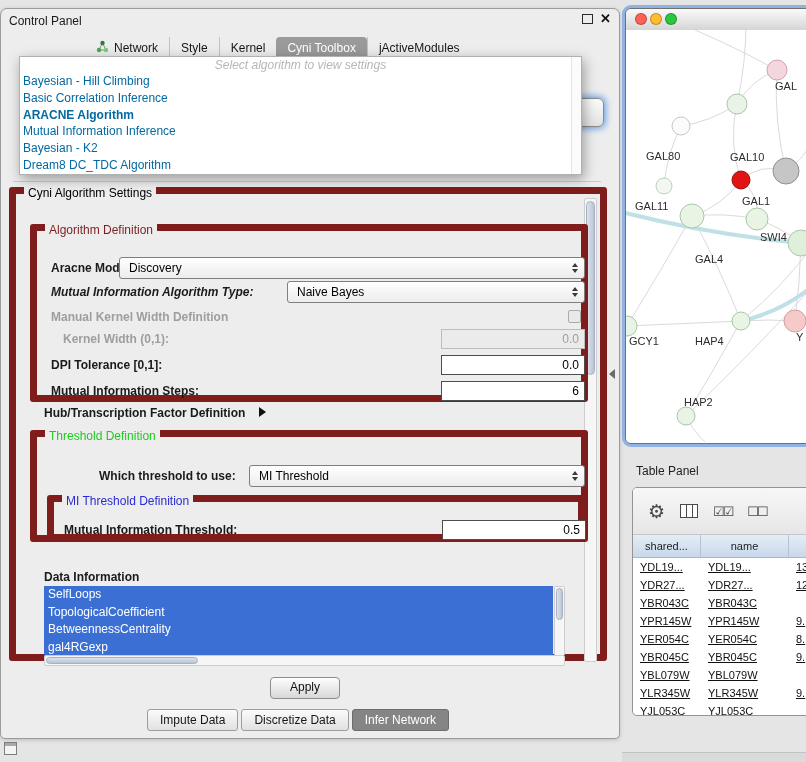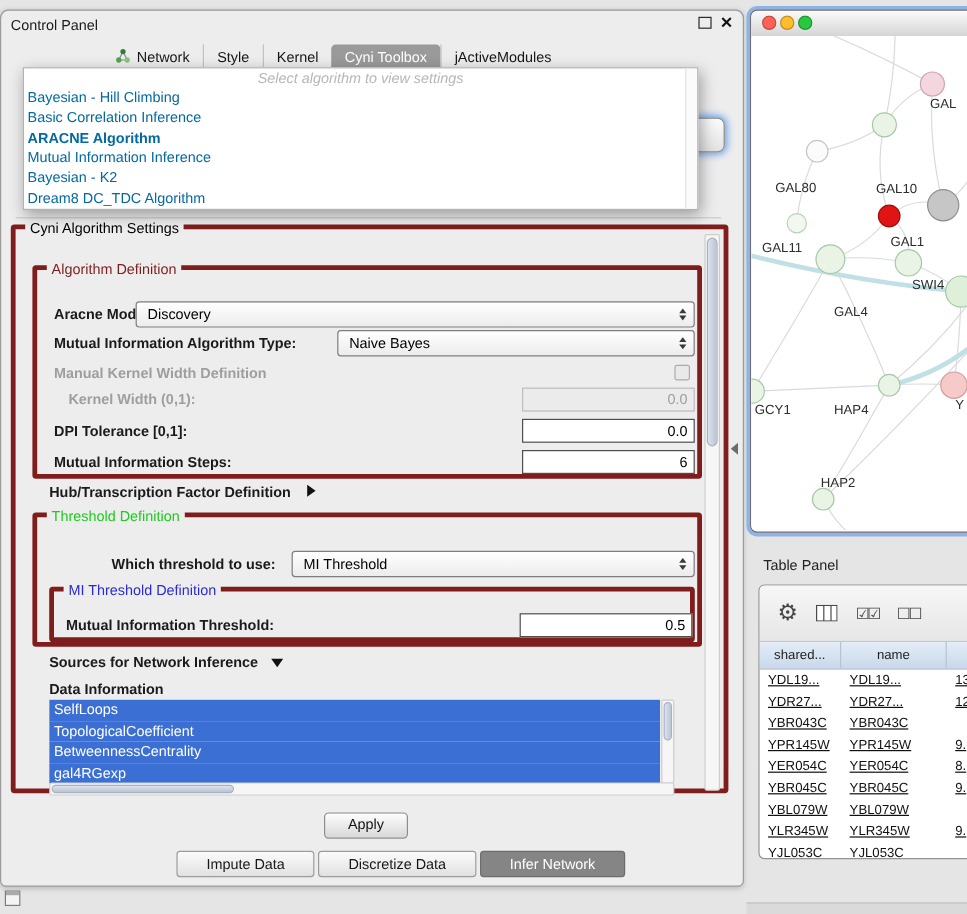--- a/index.html
+++ b/index.html
@@ -26,21 +26,21 @@
   .dd-item{height:16.8px;line-height:16.8px;padding-left:3px;font-size:12px;color:#0369a1;}
   .dd-item.sel{font-weight:bold;}
   .dd-scroll{position:absolute;right:0;top:0;bottom:0;width:9px;background:#fbfbfb;border-left:1px solid #e4e4e4;}
 
   .combo-stub{position:absolute;left:576px;top:89px;width:25px;height:27px;border:1px solid #8a8a8a;
               border-radius:6px;background:linear-gradient(#fbfbfb,#e2e2e2);
               box-shadow:0 0 6px 2px rgba(98,156,232,.9);z-index:5;}
   .cp-hline{position:absolute;left:12px;top:172px;width:588px;height:1px;background:#cbcbcb;}
 
   
-  .frame{position:absolute;border:4px solid #7f1d1d;border-radius:3px;box-sizing:border-box;}
+  .frame{position:absolute;border:7px solid #7f1d1d;border-radius:3px;box-sizing:border-box;}
   .legend{position:absolute;top:-8px;left:8px;background:#ededed;padding:0 4px;font-size:12px;line-height:14px;white-space:nowrap;}
   .legend.blue{color:#2b2bd4;}
   .legend.green{color:#1fca1f;}
 
   .lbl{position:absolute;font-size:12px;font-weight:bold;color:#1a1a1a;white-space:nowrap;}
   .lbl.dis{color:#9e9e9e;}
 
   .combo{position:absolute;height:22px;box-sizing:border-box;border:1px solid #7f7f7f;border-radius:3px;
          background:linear-gradient(#ffffff,#ececec);display:flex;align-items:center;
          font-size:12px;color:#000;padding-left:9px;}
@@ -65,21 +65,21 @@
   .sb-h{position:absolute;background:#f6f6f6;border:1px solid #cdcdcd;border-radius:2px;box-sizing:border-box;}
   .sb-thumb-v{position:absolute;left:1px;right:1px;background:linear-gradient(90deg,#dde3ec,#b9c4d4);
               border:1px solid #a7b1c1;border-radius:6px;}
   .sb-thumb-h{position:absolute;top:1px;bottom:1px;background:linear-gradient(#dde3ec,#b9c4d4);
               border:1px solid #a7b1c1;border-radius:6px;}
 
   .apply{position:absolute;left:269px;top:668px;width:68px;height:20px;border:1px solid #8d8d8d;border-radius:4px;
          background:linear-gradient(#fefefe,#d7d7d7);font-size:12px;color:#111;text-align:center;line-height:18px;}
 
   .btabs{position:absolute;left:146px;top:700px;display:flex;gap:3px;font-size:12px;}
-  .btab{padding:3px 24px;border:1px solid #9d9d9d;border-radius:3px;background:linear-gradient(#fbfbfb,#e1e1e1);color:#161616;white-space:nowrap;}
+  .btab{padding:3px 12px;border:1px solid #9d9d9d;border-radius:3px;background:linear-gradient(#fbfbfb,#e1e1e1);color:#161616;white-space:nowrap;}
   .btab.active{background:#858585;border-color:#6d6d6d;color:#fff;}
 
   .split-arrow{position:absolute;left:609px;top:369px;width:0;height:0;border-top:5px solid transparent;
                border-bottom:5px solid transparent;border-right:6px solid #6b6b6b;}
 
   
   .net{position:absolute;left:625px;top:8px;width:200px;height:434px;background:#fff;border:1px solid #707070;
        border-radius:6px;box-shadow:0 0 0 3px #8fb4e3;overflow:hidden;}
   .net-tb{position:relative;height:21px;background:linear-gradient(#fafafa,#d5d5d5);border-bottom:1px solid #a8a8a8;
           border-radius:5px 5px 0 0;}
@@ -176,21 +176,21 @@
 
         <span class="lbl" style="left:14px;top:30px;">Aracne Mode:</span>
         <div class="combo" style="left:82px;top:26px;width:466px;">
           <span>Discovery</span>
           <span class="arrows">
               <span class="arr-up"></span>
               <span class="arr-dn"></span>
             </span>
         </div>
 
-        <span class="lbl" style="left:14px;top:54px;">Mutual Information Algorithm Type:</span>
+        <span class="lbl" style="left:14px;top:54px;font-style:italic;">Mutual Information Algorithm Type:</span>
         <div class="combo" style="left:250px;top:50px;width:298px;">
           <span>Naive Bayes</span>
           <span class="arrows">
               <span class="arr-up"></span>
               <span class="arr-dn"></span>
             </span>
         </div>
 
         <span class="lbl dis" style="left:14px;top:79px;">Manual Kernel Width Definition</span>
         <span class="checkbox" style="left:531px;top:79px;"></span>
@@ -222,24 +222,20 @@
             </span>
         </div>
 
         <div class="frame" style="left:10px;top:58px;width:538px;height:46px;">
           <span class="legend blue" style="color: rgb(43, 43, 212);">MI Threshold Definition</span>
           <span class="lbl" style="left:10px;top:21px;">Mutual Information Threshold:</span>
           <input class="tin" style="left: 388px; top: 18px; width: 144px;" readonly="" value="0.5">
         </div>
       </div>
 
-      <span class="lbl" style="left:28px;top:354px;">
-        <span>Sources for Network Inference</span>
-        <span class="tri-down" style="margin-left:8px;"></span>
-      </span>
       <span class="lbl" style="left:28px;top:376px;">Data Information</span>
 
       <div class="attr-list" style="left:28px;top:392px;width:509px;height:70px;" id="attr-list">
           <div class="attr-item" style="background: rgb(60, 111, 212);">SelfLoops</div>
           <div class="attr-item" style="background: rgb(60, 111, 212);">TopologicalCoefficient</div>
           <div class="attr-item" style="background: rgb(60, 111, 212);">BetweennessCentrality</div>
           <div class="attr-item" style="background: rgb(60, 111, 212);">gal4RGexp</div>
         </div>
       <div class="sb-v" style="left:538px;top:392px;width:11px;height:70px;">
         <div class="sb-thumb-v" style="top:1px;height:30px;"></div>

